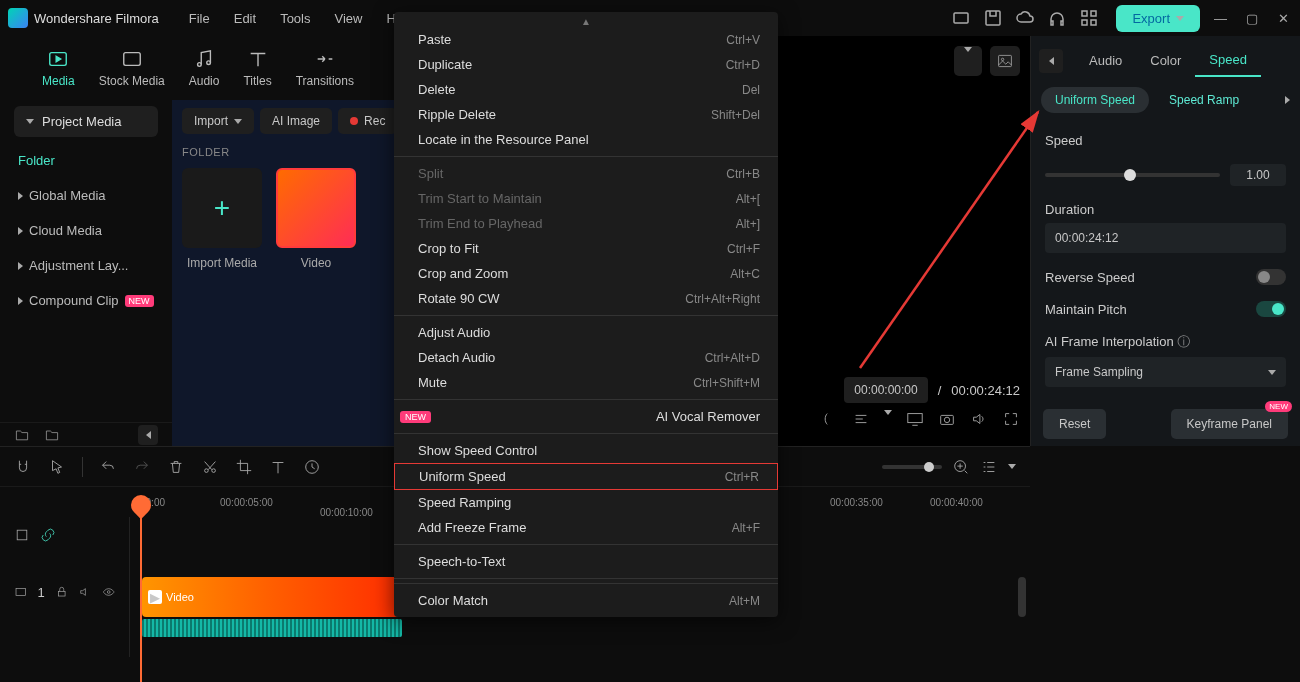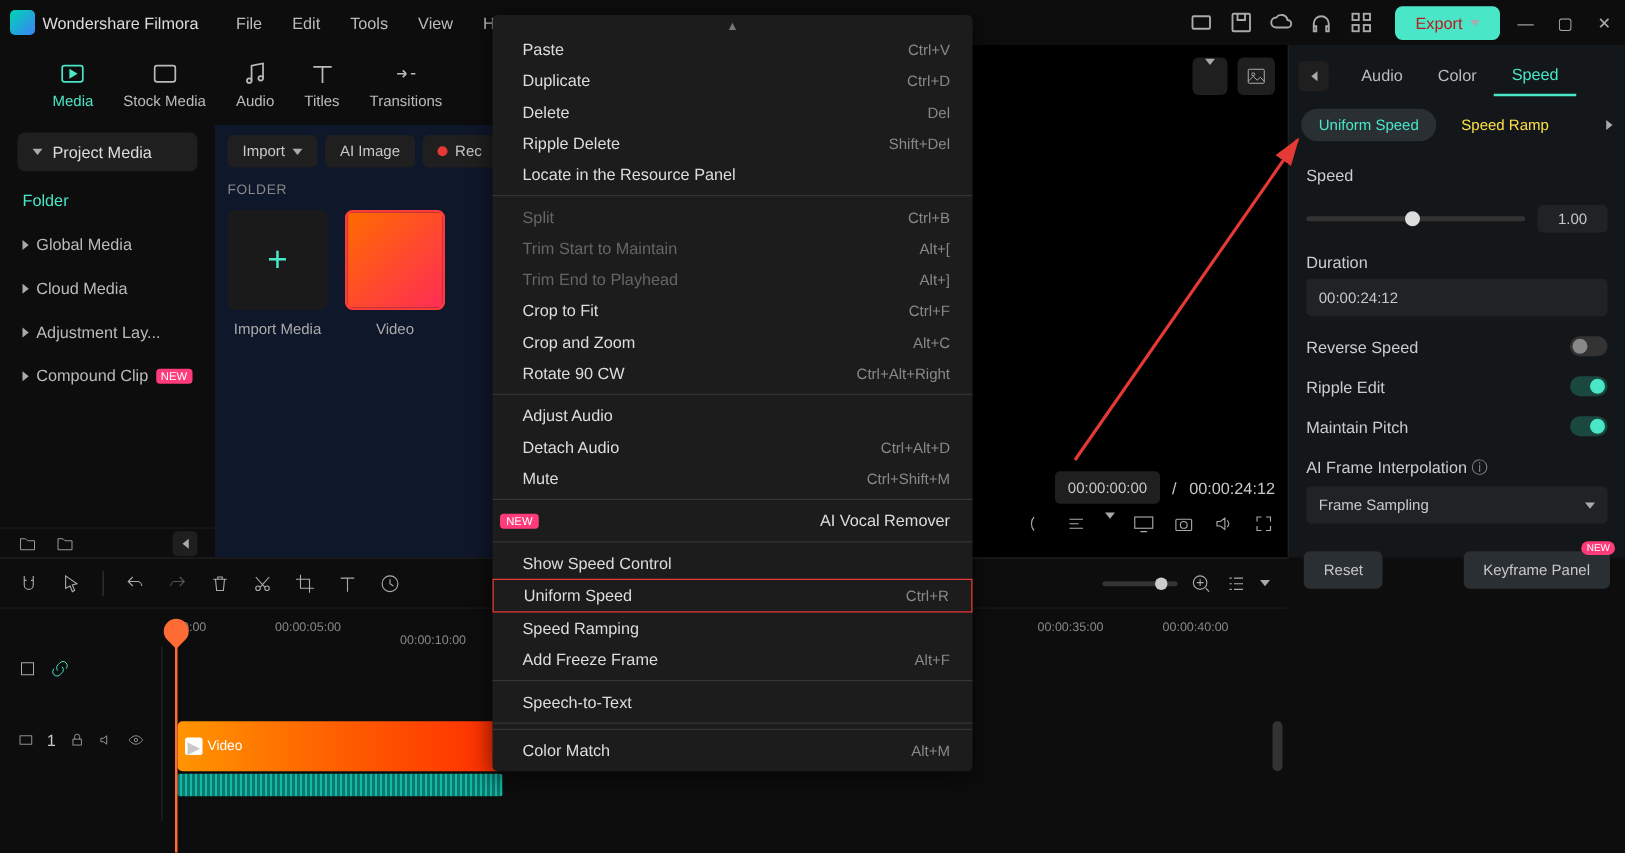--- a/index.html
+++ b/index.html
@@ -7,21 +7,21 @@
 
 .titlebar { display: flex; align-items: center; height: 36px; background: #0d0d0d; padding: 0 8px; }
 .logo { display: flex; align-items: center; gap: 6px; }
 .logo-icon { width: 20px; height: 20px; background: linear-gradient(135deg,#00d4b5,#3b82f6); border-radius: 4px; }
 .app-name { color: #ddd; font-weight: 500; margin-right: 30px; }
 .menubar { display: flex; gap: 24px; }
 .menubar span { color: #bbb; cursor: pointer; }
 .tb-spacer { flex: 1; }
 .tb-icons { display: flex; gap: 14px; align-items: center; margin-right: 18px; }
 .tb-icons svg, .tb-icons .i { width: 18px; height: 18px; stroke: #aaa; fill: none; stroke-width: 1.5; }
-.export-btn { background: #49e6c8; color: #b91c1c; padding: 6px 16px; border-radius: 6px; display: flex; align-items: center; gap: 6px; font-weight: 500; margin-right: 14px; }
+.export-btn { background: #49e6c8; color: #0369a1; padding: 6px 16px; border-radius: 6px; display: flex; align-items: center; gap: 6px; font-weight: 500; margin-right: 14px; }
 .win-controls { display: flex; gap: 18px; }
 .win-controls span { width: 14px; height: 14px; color: #aaa; }
 
 .main { display: flex; height: 410px; }
 .left-panel { width: 172px; background: #0d0d0d; display: flex; flex-direction: column; }
 .top-tabs { display: flex; gap: 0; padding: 8px 0; }
 .top-tab { display: flex; flex-direction: column; align-items: center; gap: 4px; padding: 4px 12px; font-size: 12px; color: #bbb; }
 .top-tab.active { color: #49e6c8; }
 .top-tab .ti { width: 22px; height: 22px; }
 
@@ -55,21 +55,21 @@
 .ctx-item .arrow { margin-left: auto; color: #888; }
 .ctx-new { background: #ff3b7a; color: #fff; font-size: 9px; padding: 1px 5px; border-radius: 3px; margin-right: 8px; margin-left: -18px; }
 .ctx-collapse { text-align: center; color: #777; font-size: 10px; padding: 0; }
 
 .inspector { width: 270px; background: #14171a; border-left: 1px solid #222; display: flex; flex-direction: column; }
 .insp-tabs { display: flex; align-items: center; padding: 8px 8px 0 8px; }
 .insp-tabs .back { width: 24px; height: 24px; background: #1f1f1f; border-radius: 4px; display: flex; align-items: center; justify-content: center; margin-right: 12px; }
 .insp-tabs .t { padding: 8px 14px; font-size: 13px; color: #bbb; }
 .insp-tabs .t.active { color: #49e6c8; border-bottom: 2px solid #49e6c8; }
 .insp-sub { display: flex; gap: 6px; padding: 10px; align-items: center; }
-.pill { background: #2a2f33; padding: 6px 14px; border-radius: 14px; font-size: 12px; color: #fde047; }
+.pill { background: #2a2f33; padding: 6px 14px; border-radius: 14px; font-size: 12px; color: #5eead4; }
 .pill.active { color: #49e6c8; }
 .insp-body { padding: 10px 14px; display: flex; flex-direction: column; gap: 16px; flex: 1; }
 .insp-row { display: flex; justify-content: space-between; align-items: center; }
 .insp-lbl { font-size: 13px; color: #ccc; }
 .slider { flex: 1; height: 4px; background: #333; border-radius: 2px; position: relative; margin-right: 10px; }
 .slider .dot { position: absolute; width: 12px; height: 12px; background: #ddd; border-radius: 50%; top: -4px; left: 45%; }
 .num-box { background: #1f2326; padding: 4px 10px; border-radius: 4px; width: 56px; text-align: center; font-size: 12px; }
 .dur-box { background: #1f2326; padding: 8px 10px; border-radius: 4px; font-size: 12px; }
 .toggle { width: 30px; height: 16px; background: #333; border-radius: 8px; position: relative; }
 .toggle .knob { width: 12px; height: 12px; background: #888; border-radius: 50%; position: absolute; top: 2px; left: 2px; }
@@ -309,26 +309,20 @@
           </div>
         <div class="num-box">1.00</div>
       </div>
       <div style="display:flex;flex-direction:column;gap:6px;">
         <div class="insp-lbl">Duration</div>
         <div class="dur-box">00:00:24:12</div>
       </div>
       <div class="insp-row">
         <span class="insp-lbl">Reverse Speed</span>
         <div class="toggle">
-            <div class="knob"></div>
-          </div>
-      </div>
-      <div class="insp-row">
-        <span class="insp-lbl">Ripple Edit</span>
-        <div class="toggle on">
             <div class="knob"></div>
           </div>
       </div>
       <div class="insp-row">
         <span class="insp-lbl">Maintain Pitch</span>
         <div class="toggle on">
             <div class="knob"></div>
           </div>
       </div>
       <div style="display:flex;flex-direction:column;gap:6px;">

